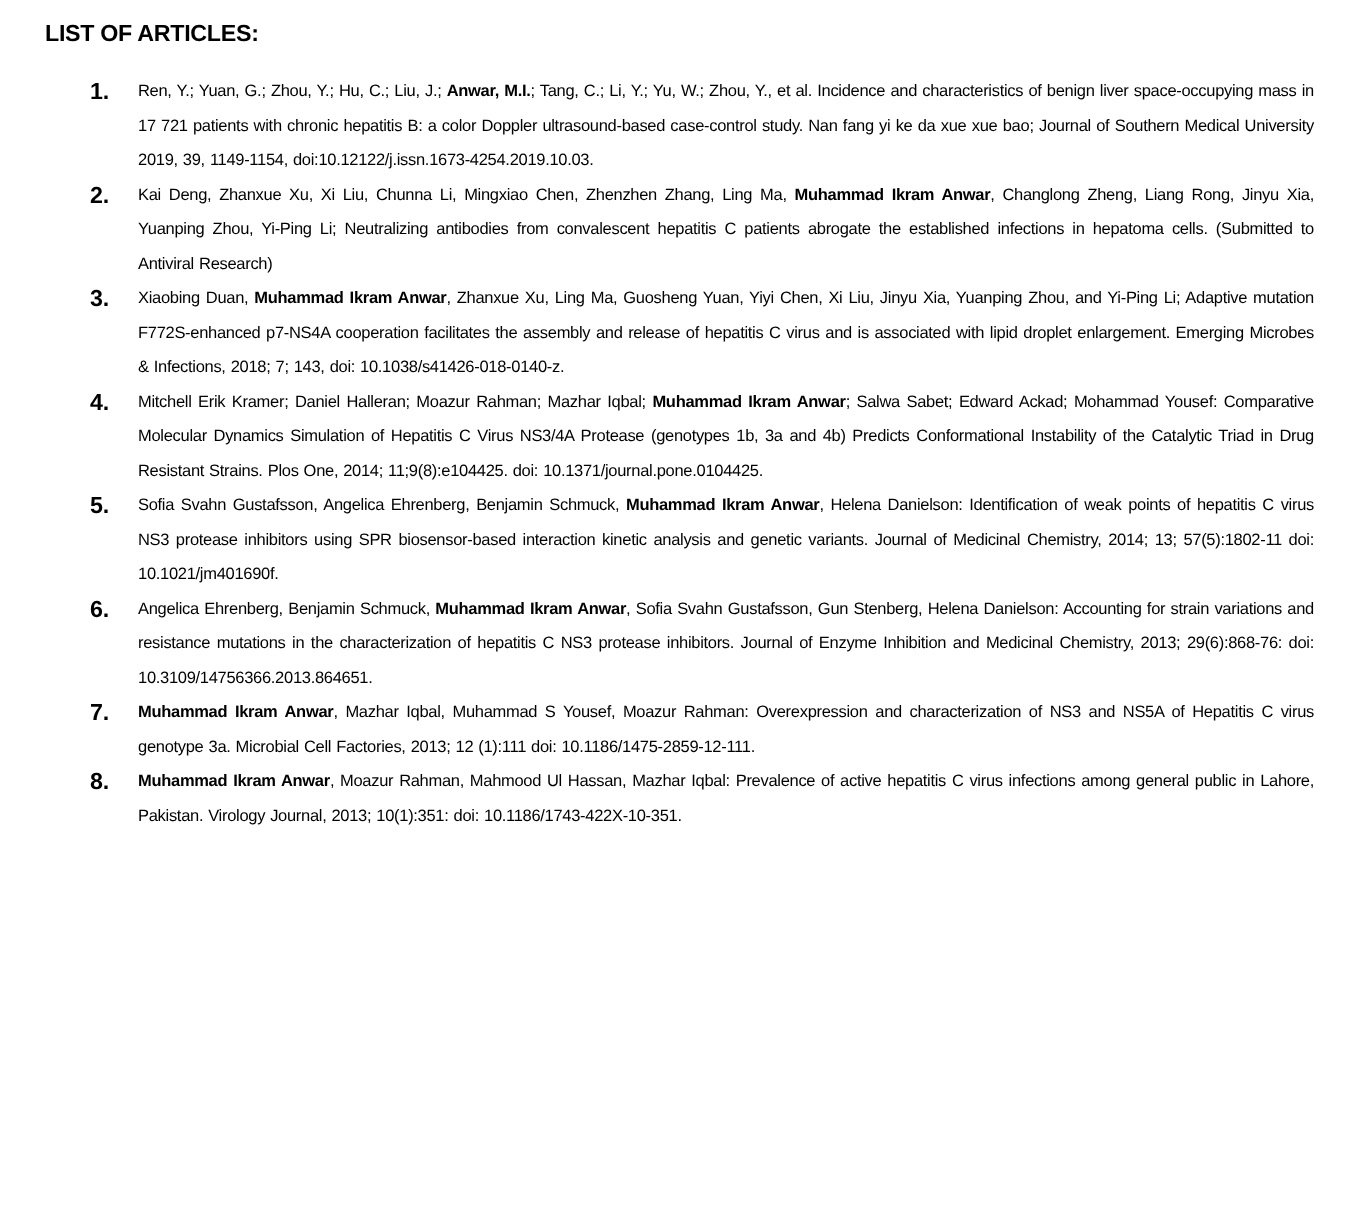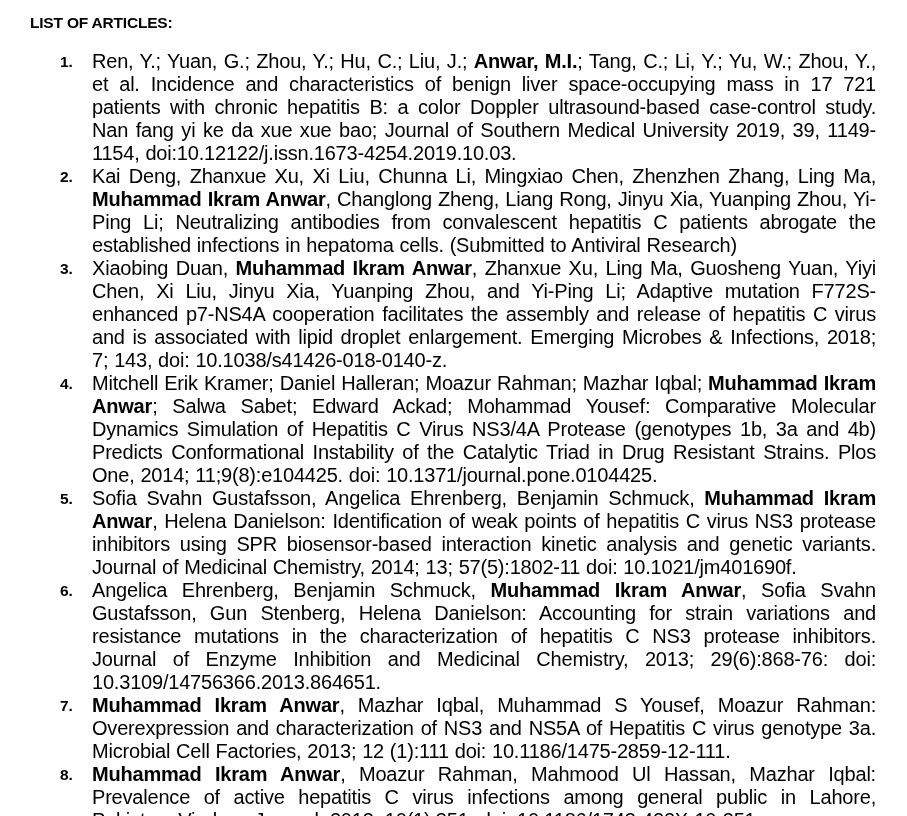--- a/index.html
+++ b/index.html
@@ -39,21 +39,21 @@
   .article-number {
     flex: 0 0 32px;
     margin-left: 30px;
     font-size: 15.5px;
     font-weight: bold;
     line-height: 23px;
     letter-spacing: -0.2px;
   }
   .article-text {
     flex: 1 1 auto;
-    font-size: 20px;
+    font-size: 11px;
     line-height: 23px;
     text-align: justify;
     letter-spacing: -0.2px;
     word-spacing: 0.5px;
   }
   .article-text b {
     font-weight: bold;
   }
 </style>
 </head>

